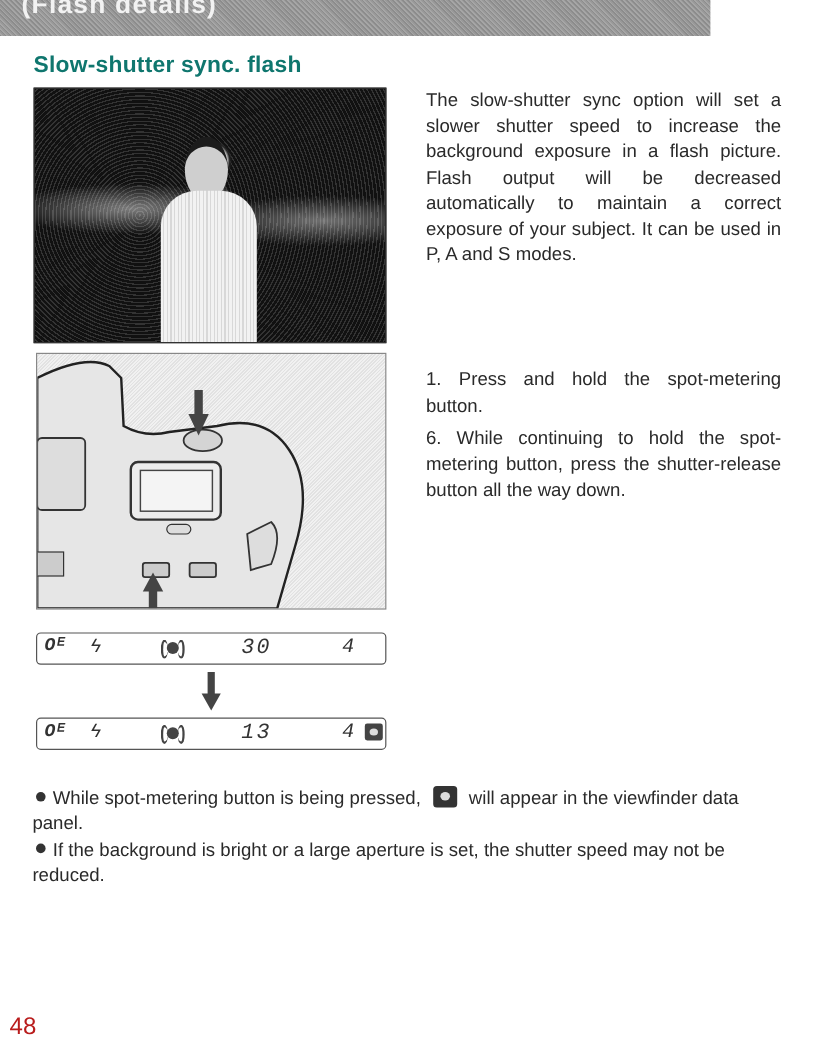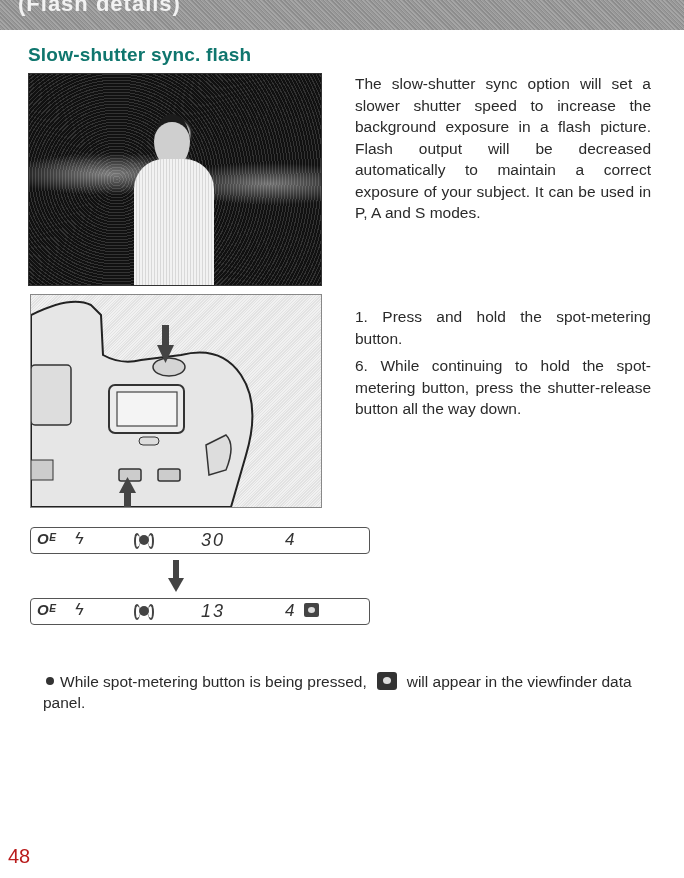--- a/index.html
+++ b/index.html
@@ -2,21 +2,21 @@
 <html><head>
   <meta charset="utf-8">
   <style>
     html, body { margin: 0; padding: 0; }
     body {
       width: 684px; height: 878px; position: relative; overflow: hidden;
       background: #ffffff; color: #2a2a2a;
       font-family: "Liberation Sans", "DejaVu Sans", sans-serif;
     }
     .header-bar {
-      position: absolute; left: 0; top: 0; width: 684px; height: 30px;
+      position: absolute; left: 0; top: 0; width: 592px; height: 30px;
       background: repeating-linear-gradient(45deg, #8c8c8c 0 1px, #a6a6a6 1px 2px, #999 2px 3px);
       overflow: hidden;
     }
     .header-bar .tab-label {
       position: absolute; left: 18px; top: -9px; font-size: 22px; font-weight: bold;
       color: #f2f2f2; letter-spacing: 1px; white-space: nowrap;
     }
     .section-title {
       position: absolute; left: 28px; top: 44px; font-size: 19px; font-weight: bold;
       color: #0f766e; letter-spacing: 0.2px; white-space: nowrap;
@@ -51,21 +51,21 @@
     .body-text {
       position: absolute; left: 355px; width: 296px; font-size: 15.5px; line-height: 21.5px;
       text-align: justify; color: #2a2a2a;
     }
     .intro { top: 73px; }
     .step1 { top: 306px; }
     .step2 { top: 355px; }
     .lcd {
       position: absolute; left: 30px; width: 290px; height: 25px;
       border: 1.5px solid #555; border-radius: 4px; background: #fff;
-      font-family: Liberation Sans, sans-serif; color: #333; padding-left: 48px;
+      font-family: Liberation Mono, monospace; color: #333;
     }
     .lcd1 { top: 527px; }
     .lcd2 { top: 598px; }
     .lcd .seg { position: absolute; top: 2px; font-size: 16px; white-space: nowrap; font-style: italic; }
     .lcd .mode { left: 6px; font-weight: bold; font-size: 15px; }
     .lcd .flash { left: 44px; font-size: 16px; }
     .lcd .meter { left: 103px; width: 20px; height: 14px; top: 5px; }
     .lcd .meter .dot { position: absolute; left: 5px; top: 2px; width: 10px; height: 10px; border-radius: 50%; background: #444; }
     .lcd .meter .l, .lcd .meter .r { position: absolute; top: 0; width: 4px; height: 12px; border: 2px solid #444; border-radius: 50%; }
     .lcd .meter .l { left: 0; border-right: none; }
@@ -83,21 +83,21 @@
       position: absolute; left: 170px; top: 560px; width: 12px; height: 34px;
     }
     .down-arrow .shaft { position: absolute; left: 3px; top: 0; width: 6px; height: 20px; background: #444; }
     .down-arrow .head {
       position: absolute; left: -2px; top: 18px; width: 0; height: 0;
       border-left: 8px solid transparent; border-right: 8px solid transparent; border-top: 14px solid #444;
     }
     .notes {
       position: absolute; left: 27px; top: 655px; width: 626px; font-size: 15.5px; line-height: 21.3px; color: #2a2a2a;
     }
-    .note { margin: 16px; }
+    .note { margin: 0; }
     .bullet {
       display: inline-block; width: 8px; height: 8px; border-radius: 50%; background: #333; margin: 0 6px 2px 3px;
     }
     .inline-spot {
       display: inline-block; width: 20px; height: 18px; background: #333; border-radius: 3px; position: relative;
       vertical-align: -3px; margin: 0 10px;
     }
     .inline-spot::after {
       content: ""; position: absolute; left: 6px; top: 5px; width: 8px; height: 7px; background: #ddd; border-radius: 50%;
     }
@@ -173,15 +173,18 @@
     </span>
   <span class="seg shutter">13</span>
   <span class="seg aperture">4</span>
   <span class="spot-indicator"></span>
 </div>
 
 <div class="notes">
   <p class="note">
     <span class="bullet"></span><span>While spot-metering button is being pressed,</span><span class="inline-spot"></span><span>will appear in the viewfinder data panel.</span>
   </p>
+  <p class="note">
+    <span class="bullet"></span><span>If the background is bright or a large aperture is set, the shutter speed may not be reduced.</span>
+  </p>
 </div>
 
 <div class="page-number">48</div>
 
 </body></html>

